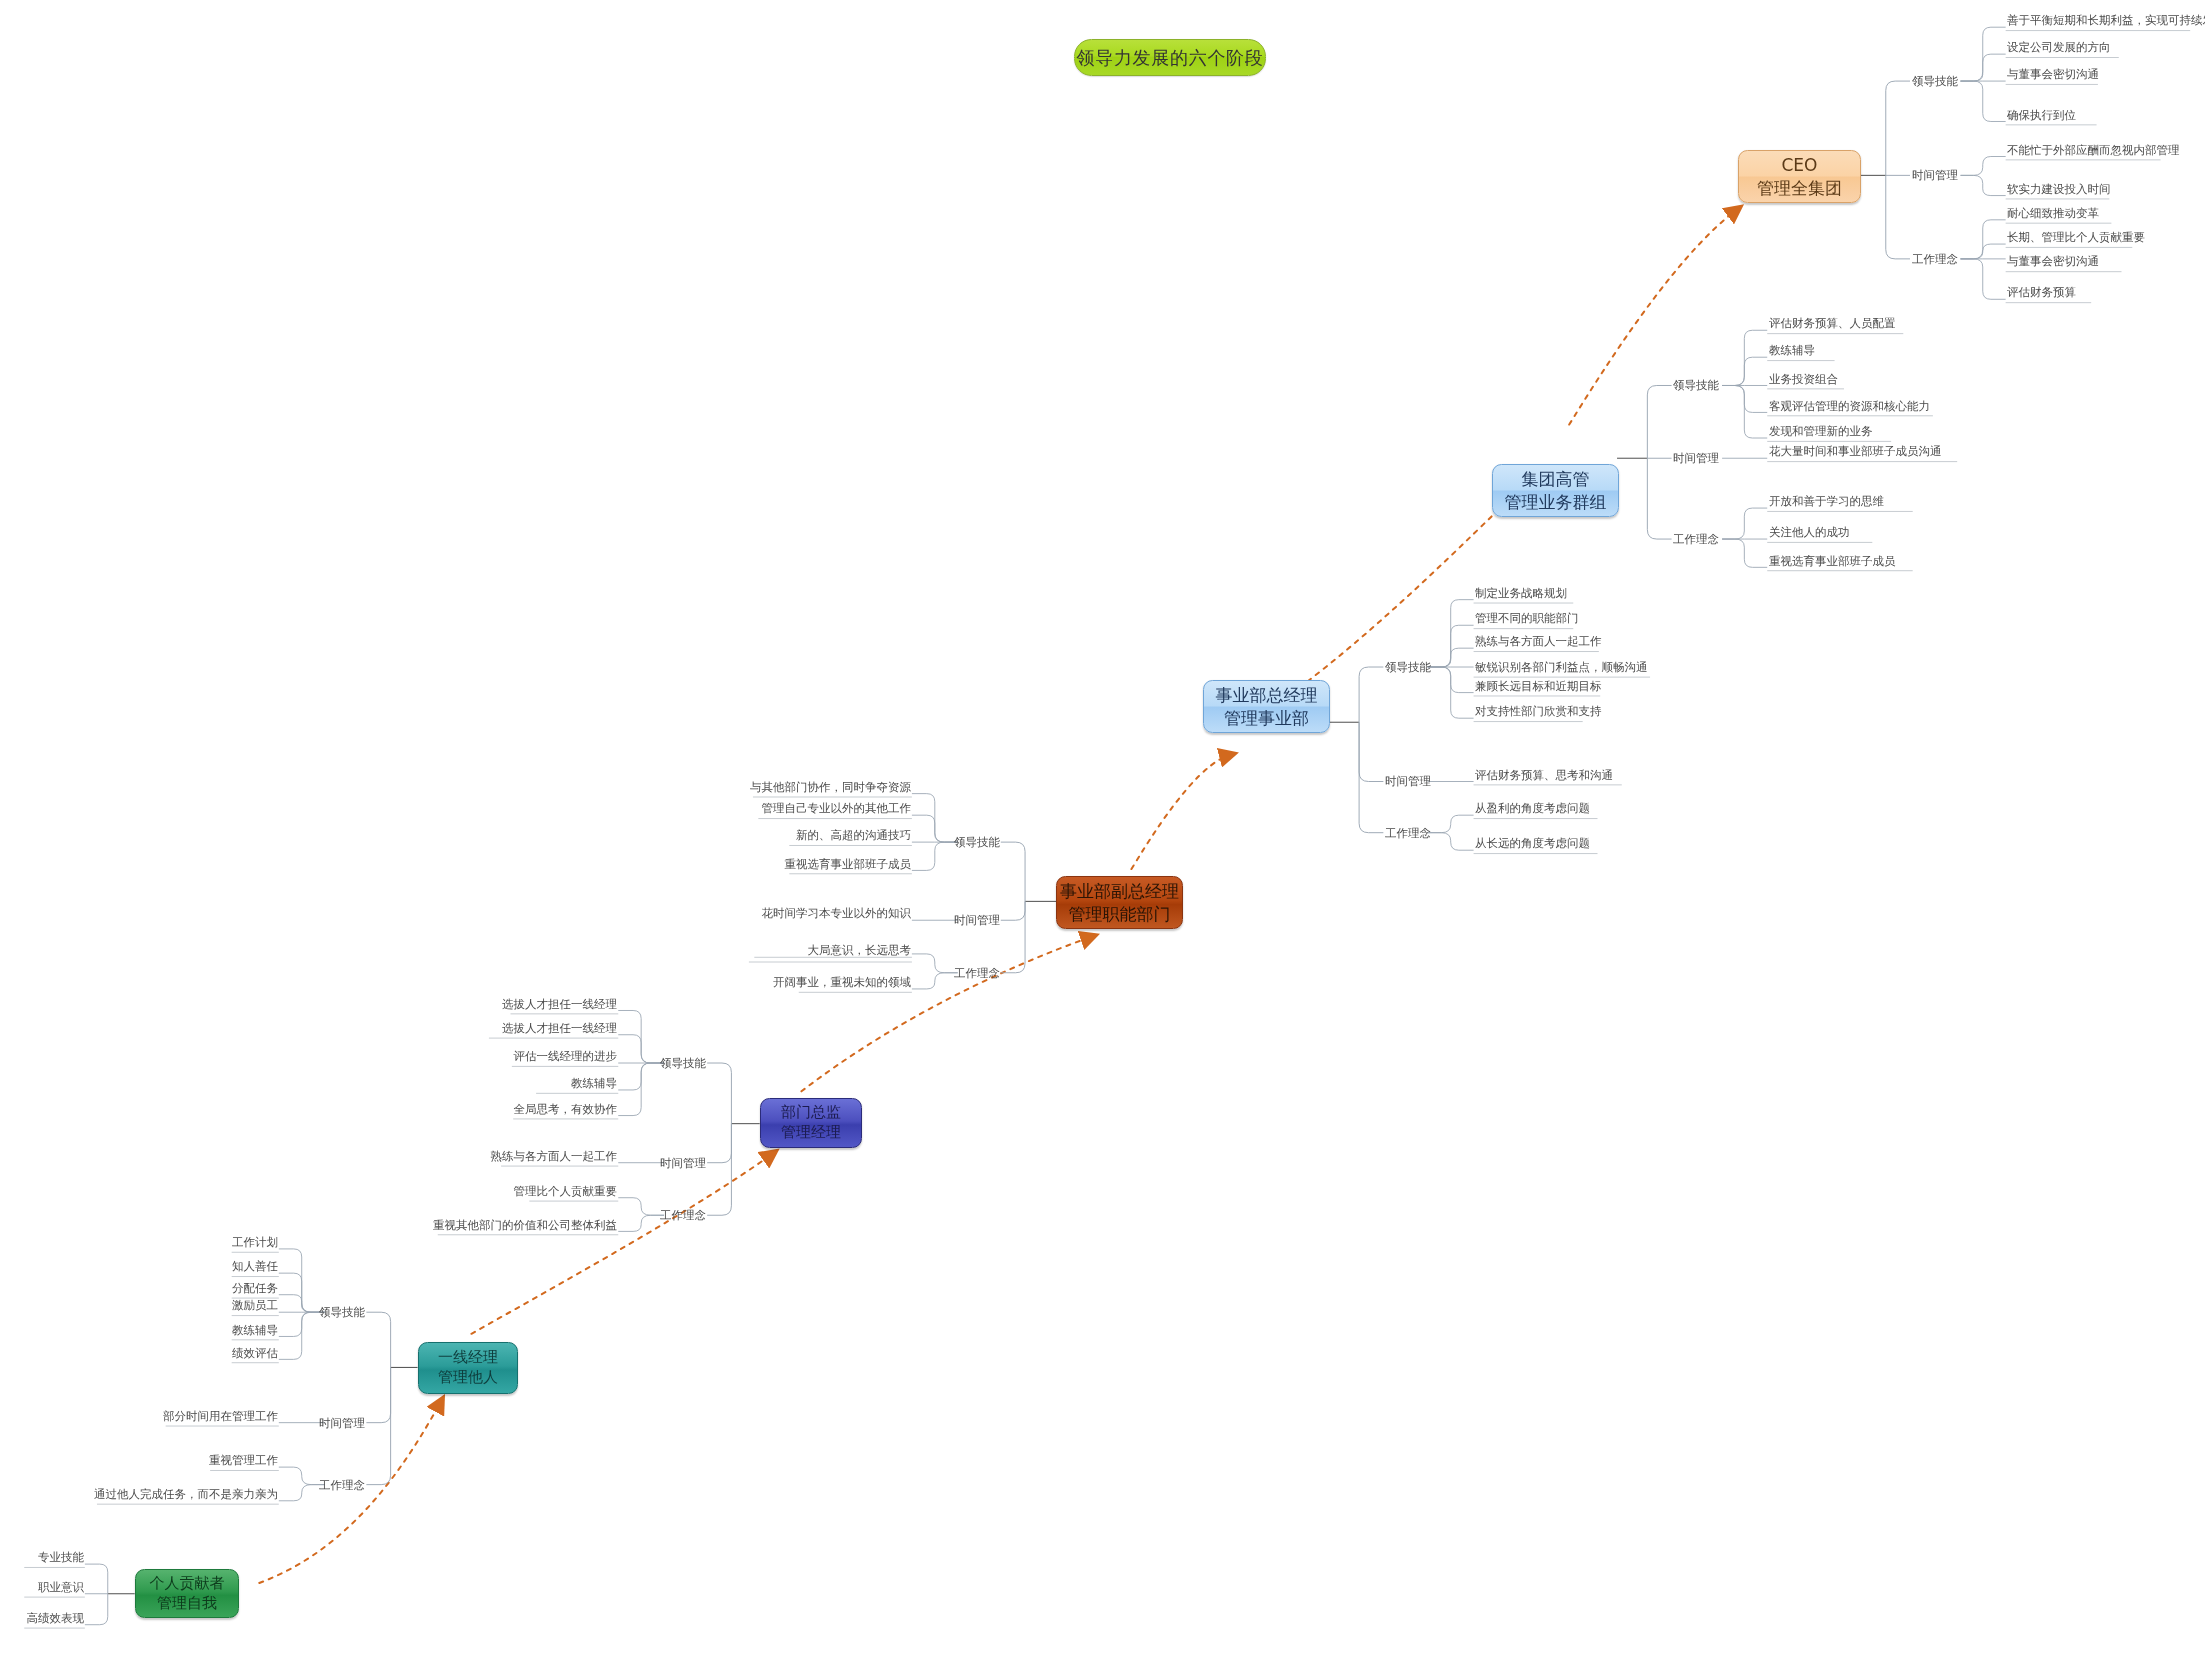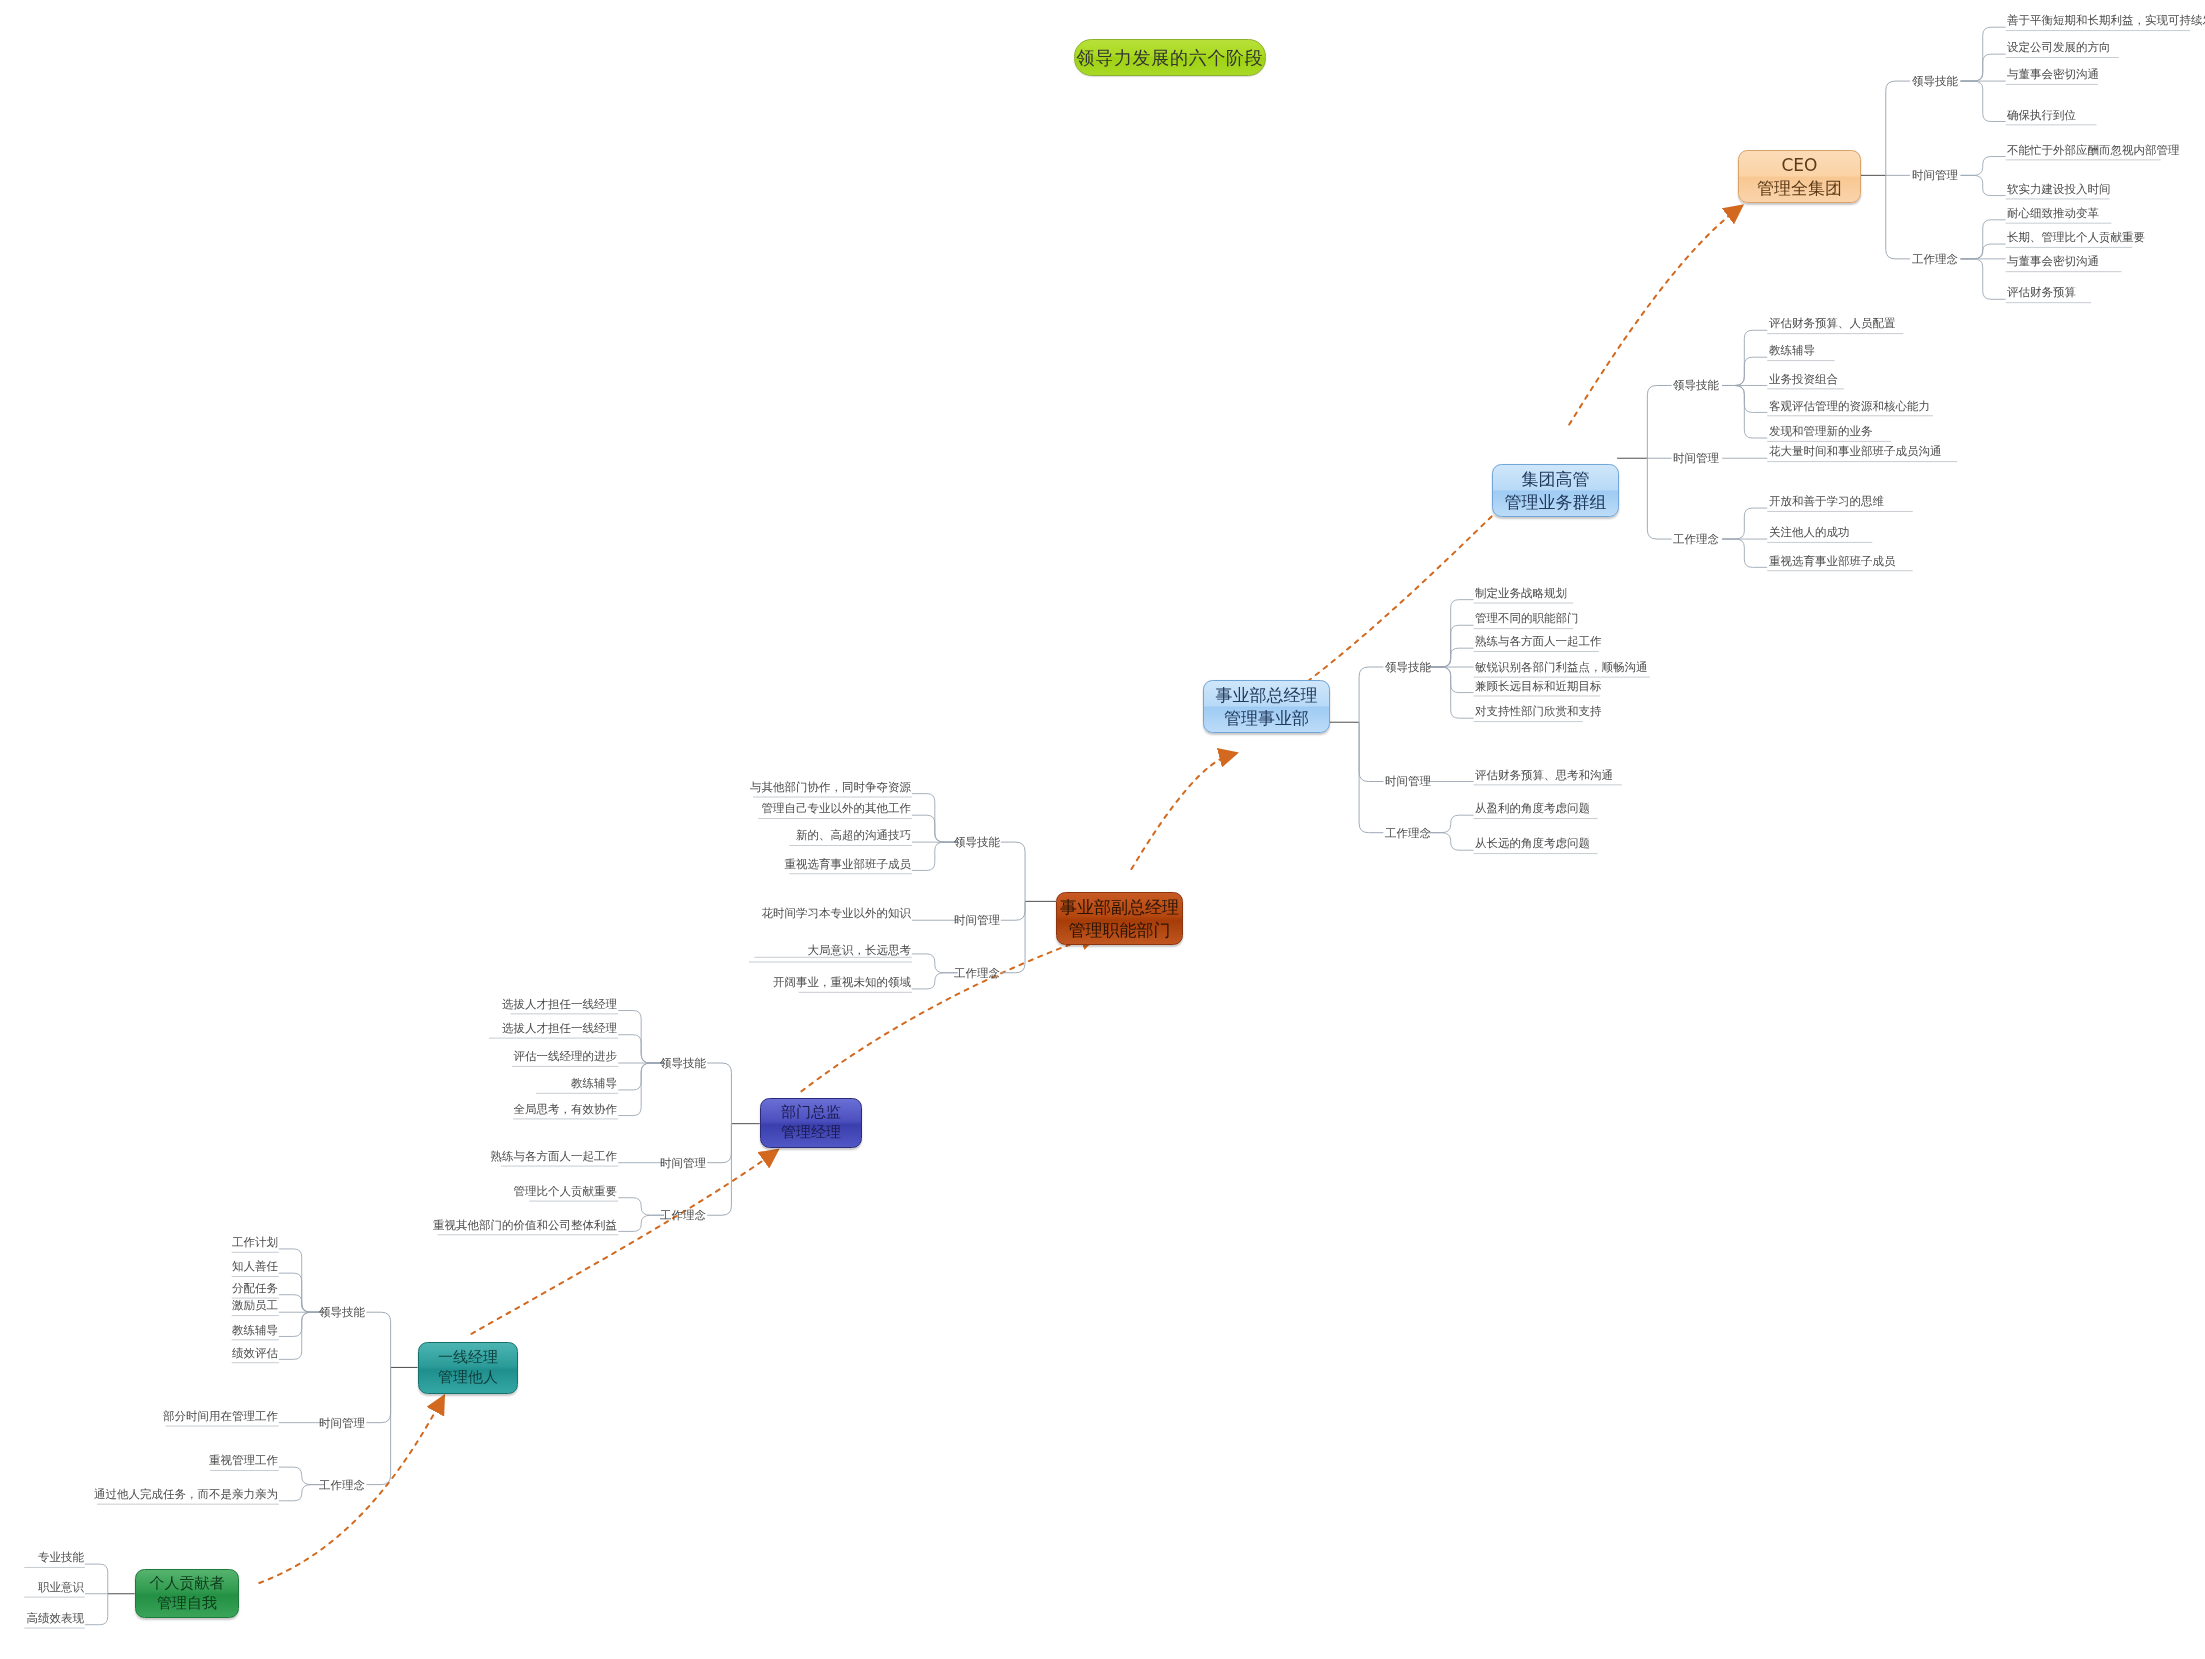--- a/index.html
+++ b/index.html
@@ -69,21 +69,20 @@
     left:1203px; top:680px; width:125px; height:51px;
     border:0.7px solid #6fa5d8;
     background:linear-gradient(to bottom,#cfe6fa 0%,#b8daf7 48%,#9fcbf3 52%,#bcdcf8 100%);
     color:#20395c;
   }
   .node-vp{
     left:1056px; top:876px; width:125px; height:51px;
     border:0.7px solid #8a3410;
     background:linear-gradient(to bottom,#c75a24 0%,#b4460f 46%,#a63c08 54%,#c05720 100%);
     color:#2a1405;
-    margin-top:16px;
   }
   .node-dir{
     left:760px; top:1098px; width:100px; height:48px;
     border:0.7px solid #2b2b7a;
     background:linear-gradient(to bottom,#6a70d6 0%,#4c4fbe 46%,#3b3fae 54%,#5257c6 100%);
     color:#1c1c50;
     font-size:15px;
   }
   .node-fm{
     left:418px; top:1342px; width:98px; height:50px;

